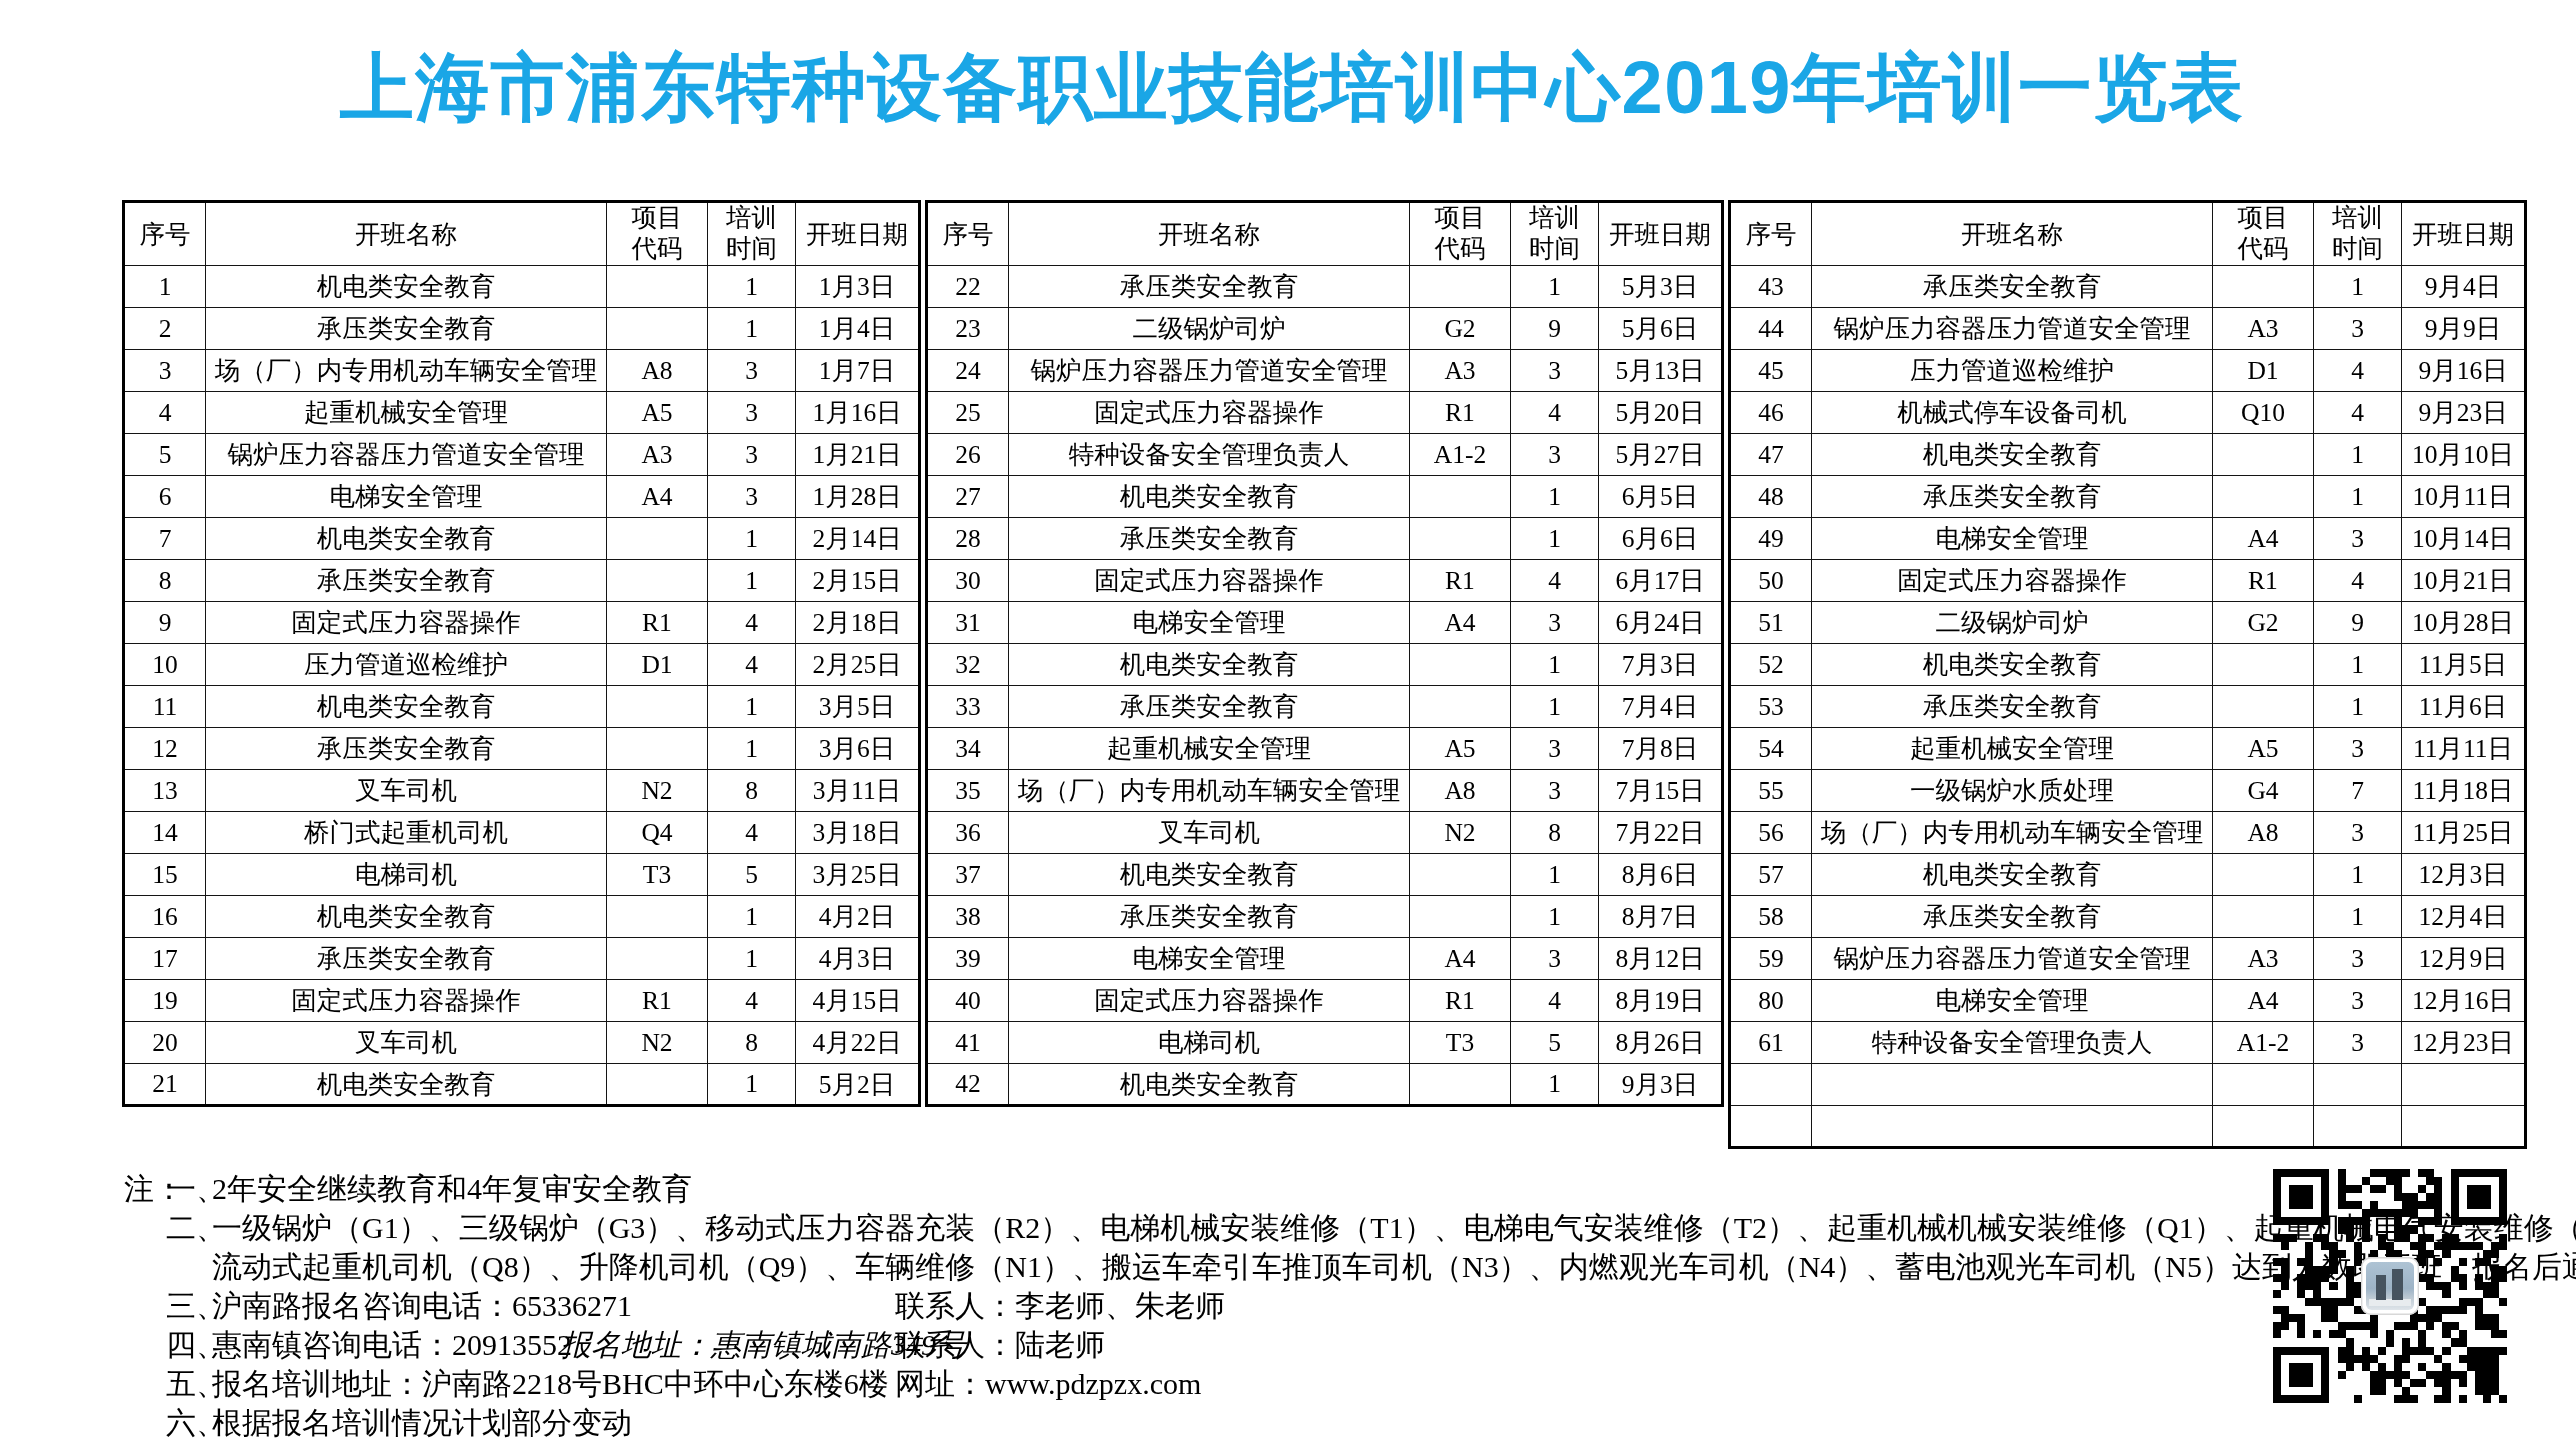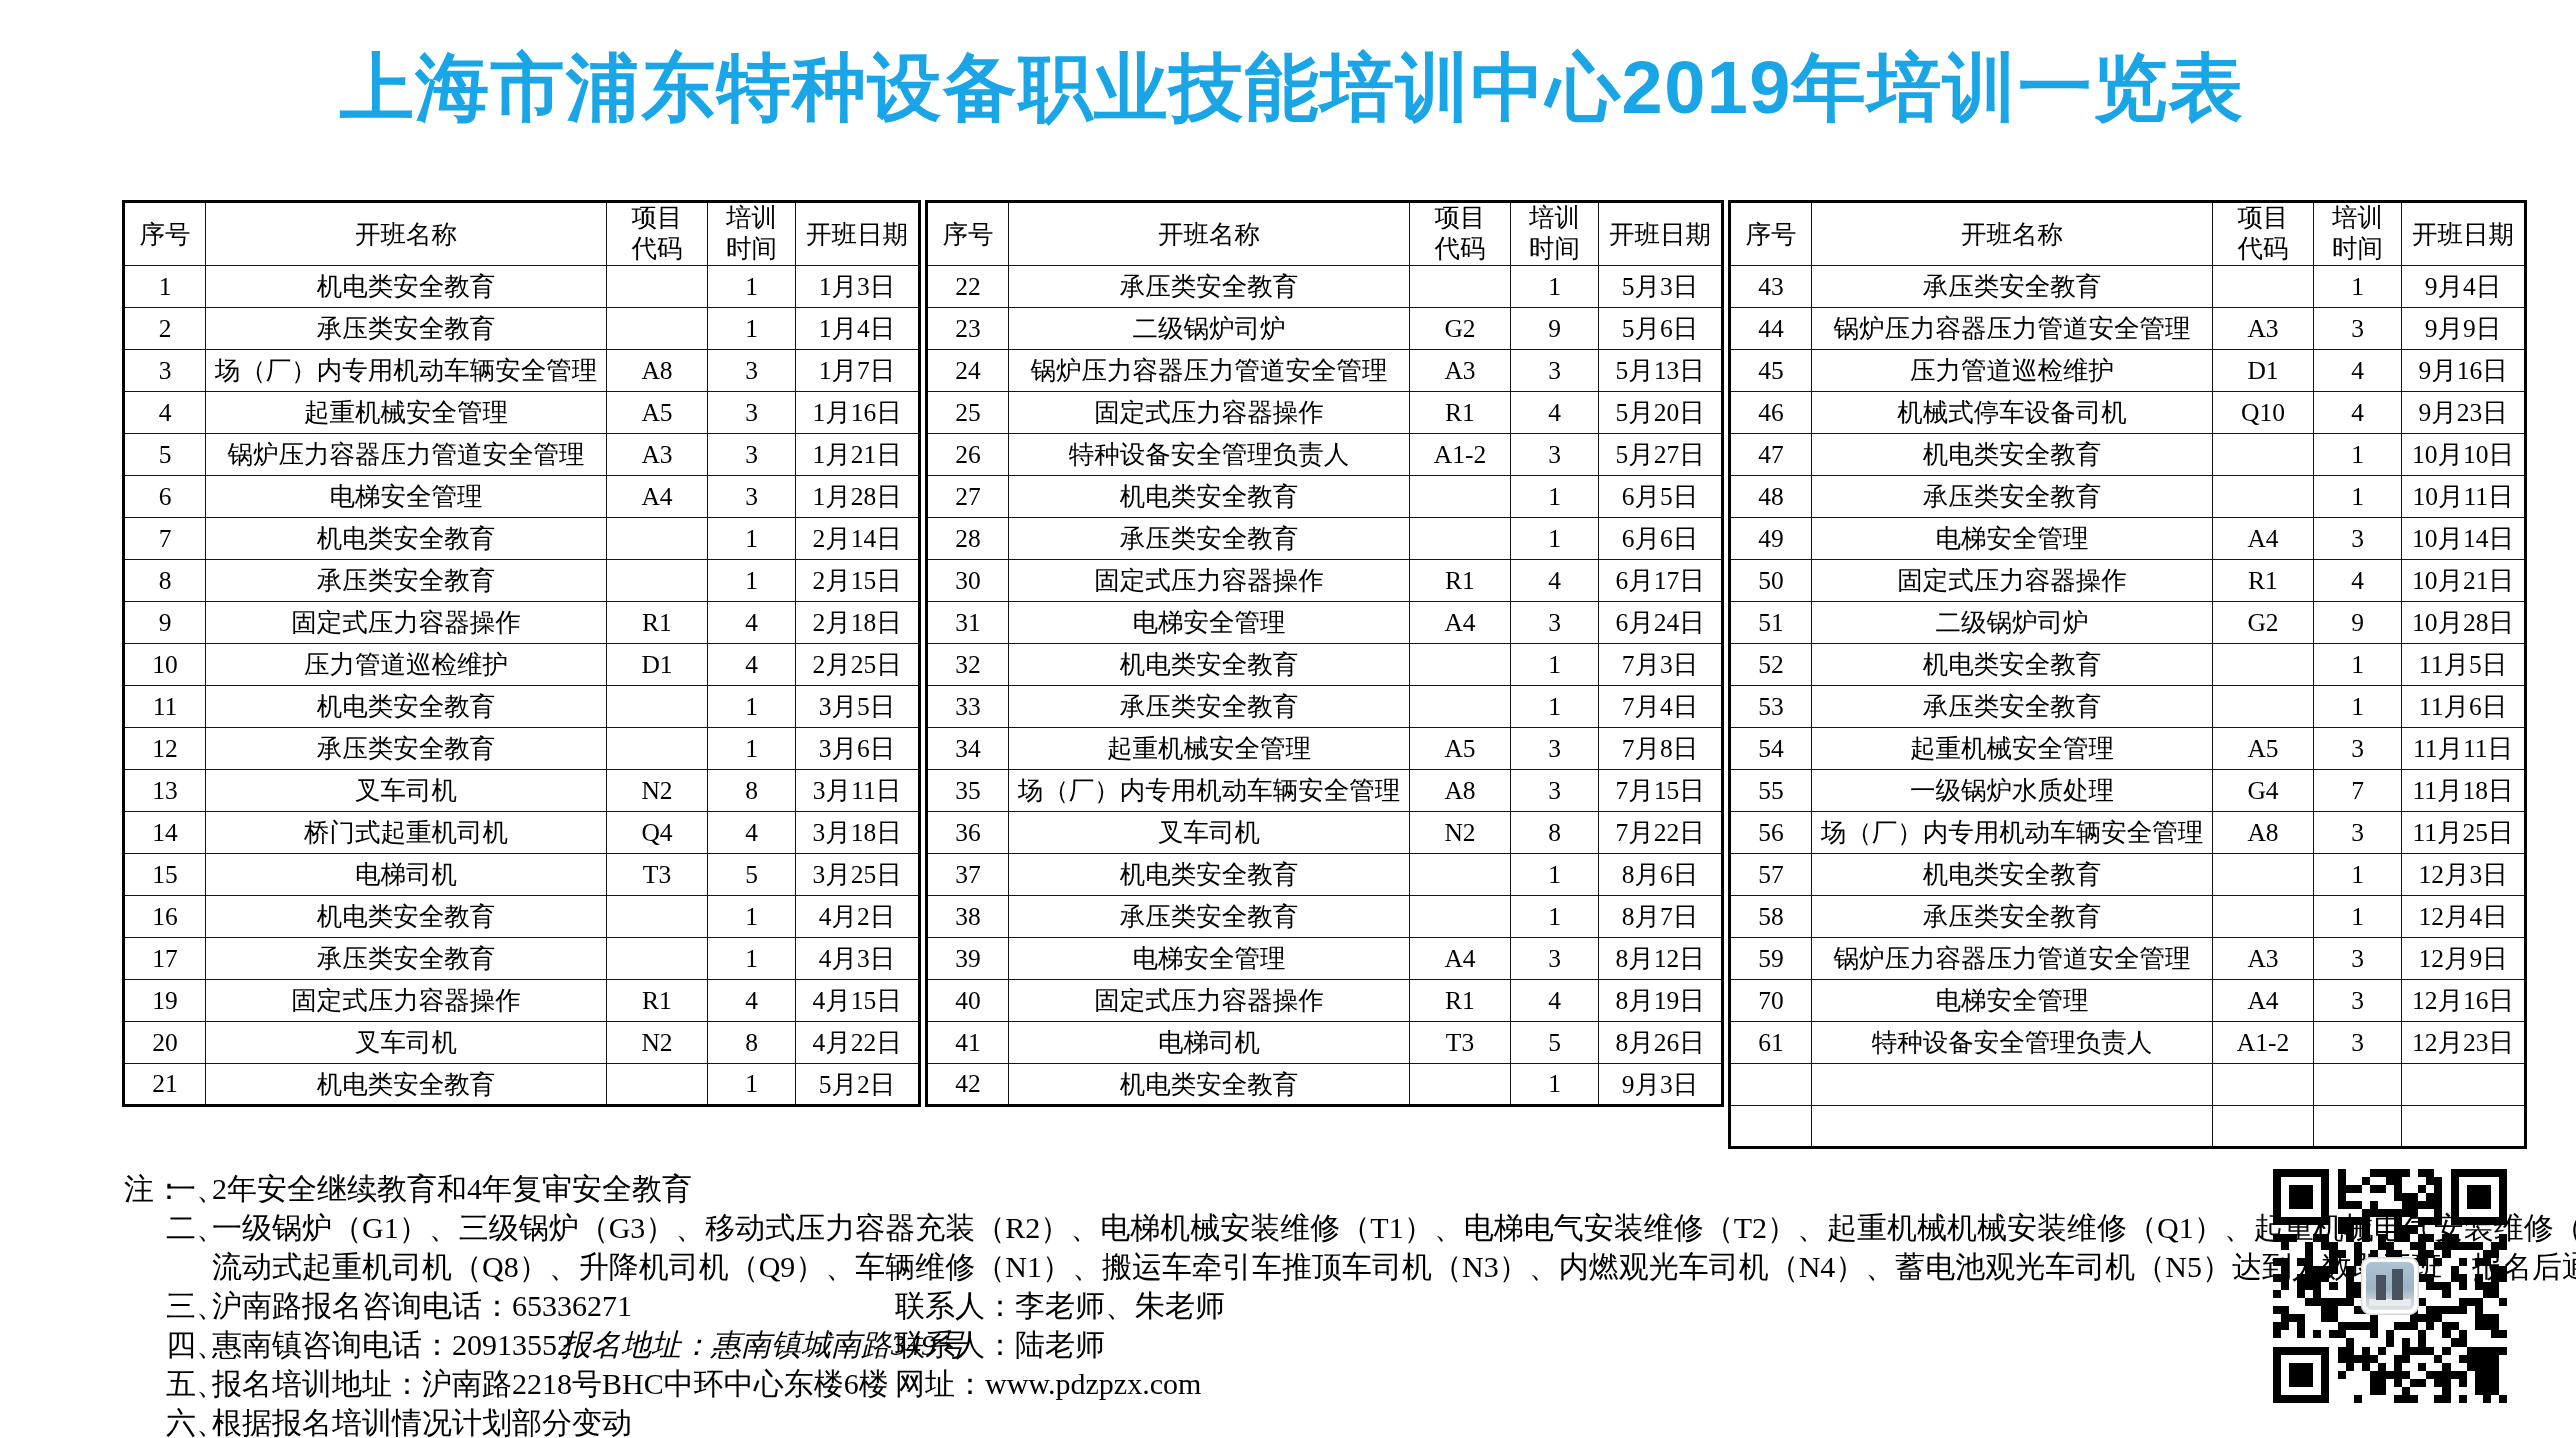--- a/index.html
+++ b/index.html
@@ -493,21 +493,21 @@
           <td class="c-date">12月4日</td>
         </tr>
         <tr>
           <td class="c-no">59</td>
           <td class="c-name">锅炉压力容器压力管道安全管理</td>
           <td class="c-code">A3</td>
           <td class="c-time">3</td>
           <td class="c-date">12月9日</td>
         </tr>
         <tr>
-          <td class="c-no">70</td>
+          <td class="c-no">80</td>
           <td class="c-name">电梯安全管理</td>
           <td class="c-code">A4</td>
           <td class="c-time">3</td>
           <td class="c-date">12月16日</td>
         </tr>
         <tr>
           <td class="c-no">61</td>
           <td class="c-name">特种设备安全管理负责人</td>
           <td class="c-code">A1-2</td>
           <td class="c-time">3</td>

